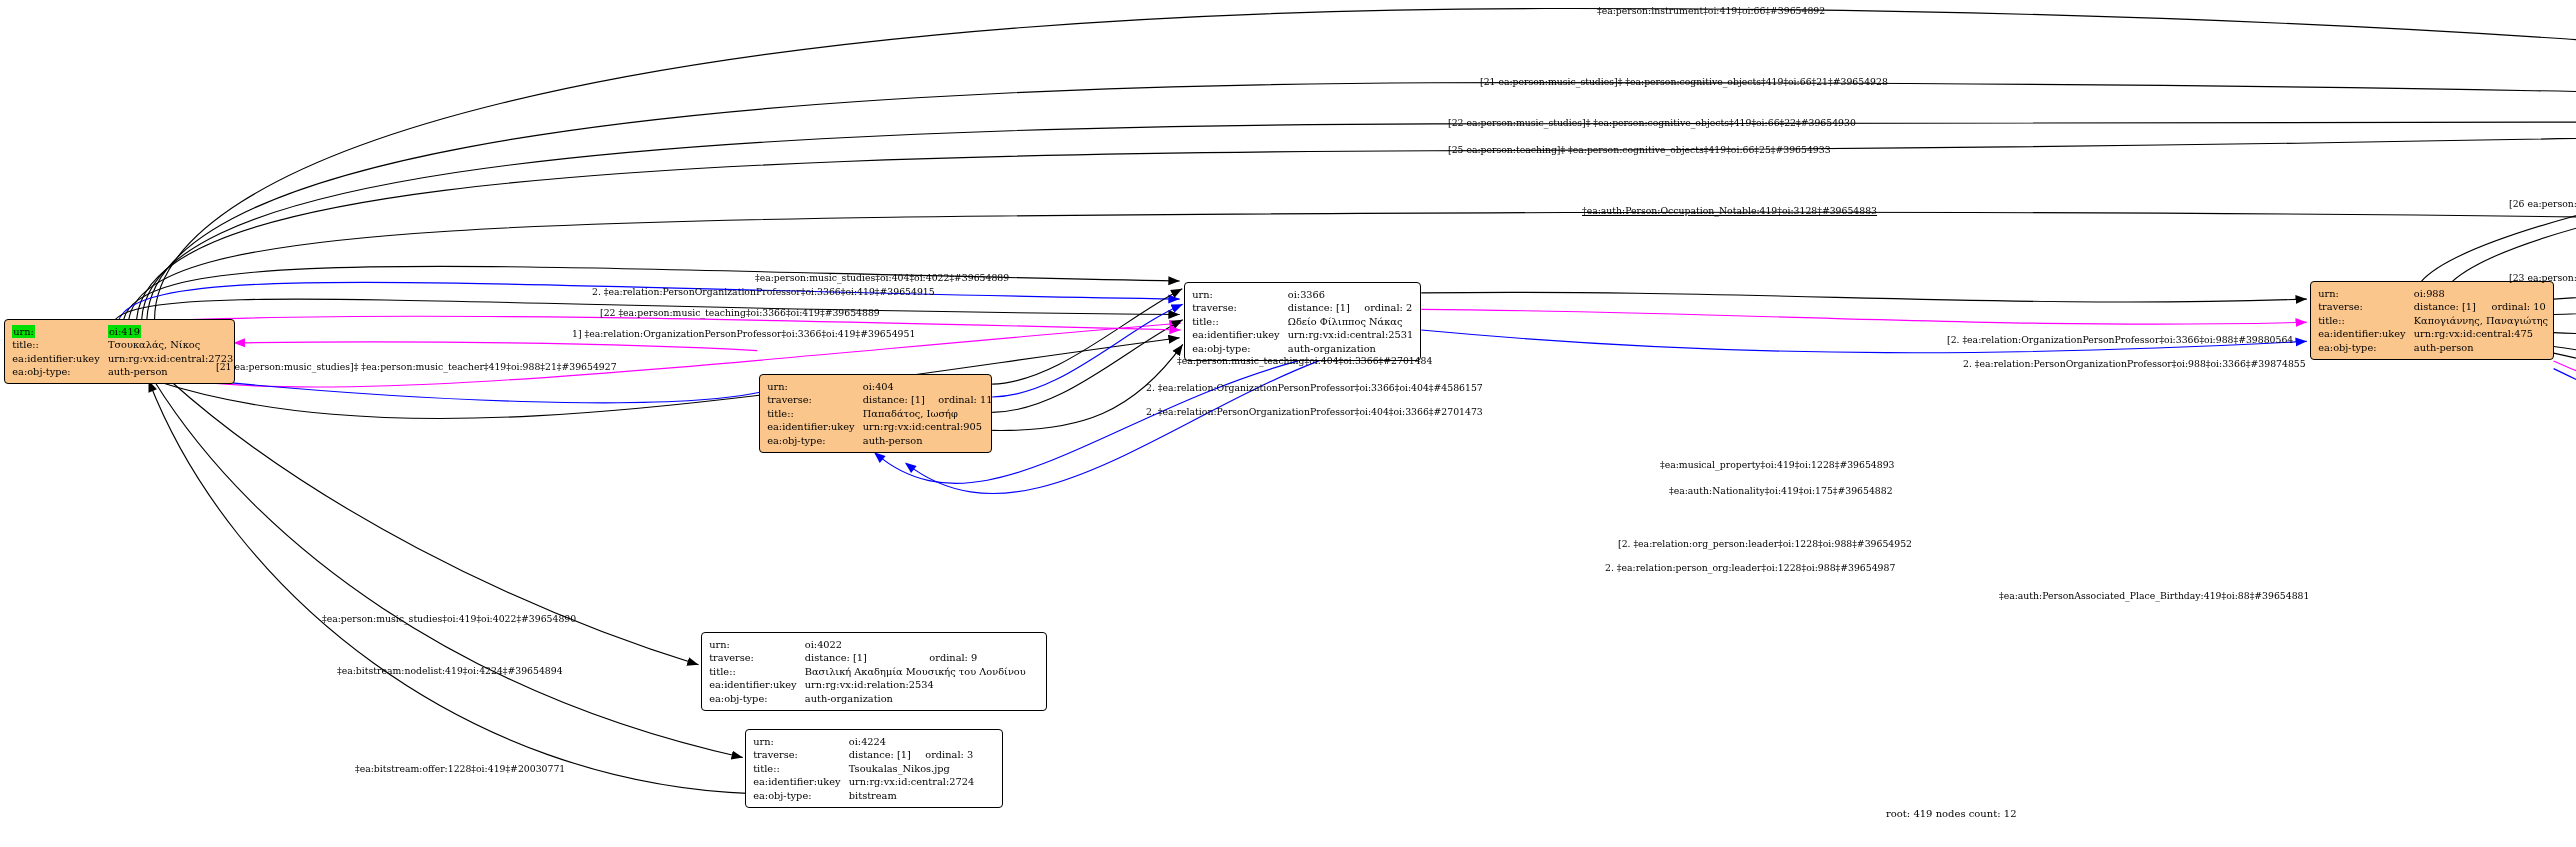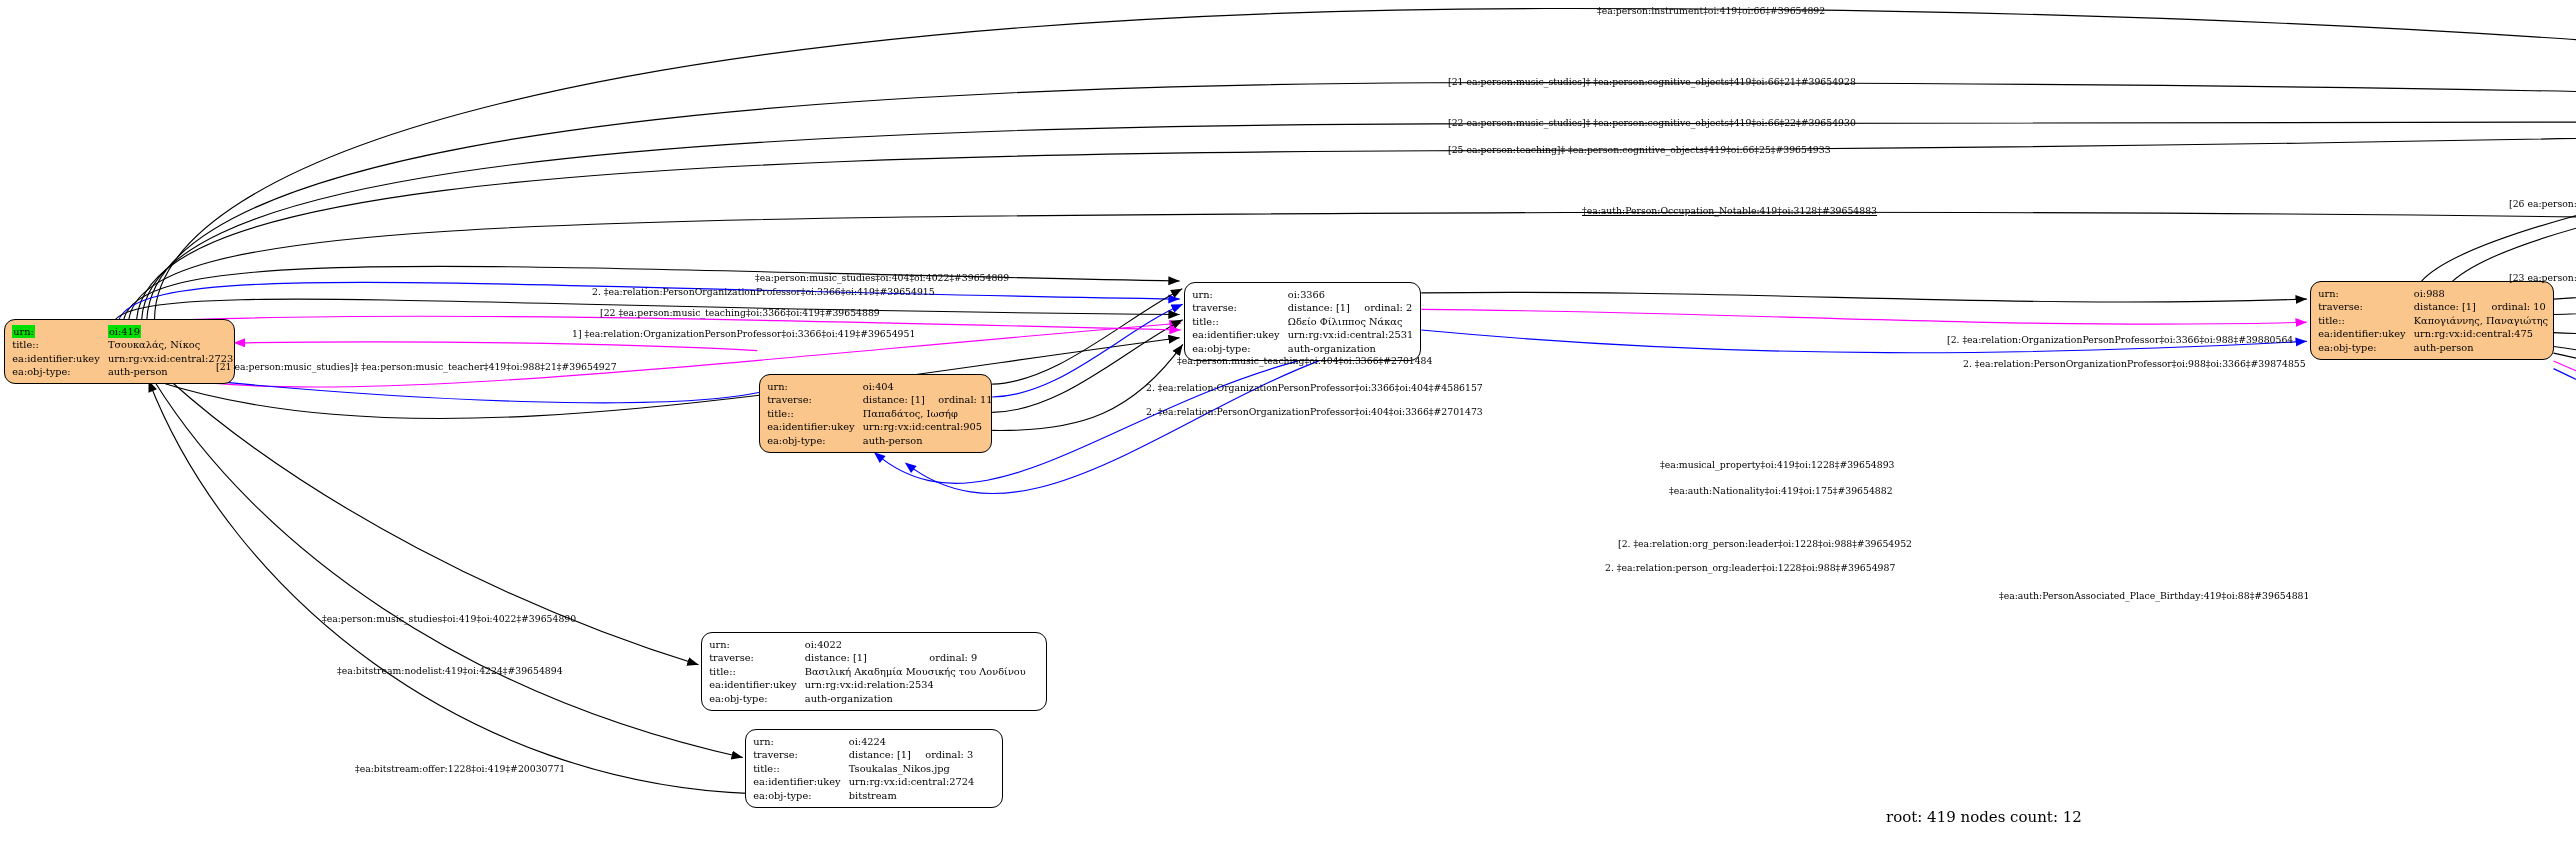--- a/index.html
+++ b/index.html
@@ -1,32 +1,32 @@
 <!DOCTYPE html>
 <html style="font-size:8.2px"><head>
 <meta charset="utf-8">
 <style>
   html,body{margin:0;padding:0;background:#ffffff;}
   body{font-family:"DejaVu Serif","Liberation Serif",serif;}
   #canvas{position:relative;width:3894px;height:848px;background:#fff;overflow:hidden;}
   svg.edges{position:absolute;left:0;top:0;width:3894px;height:848px;pointer-events:none;}
 
-  .node{position:absolute;box-sizing:border-box;border:0.8px solid #000;border-radius:11px;
+  .node{position:absolute;box-sizing:border-box;border:0.8px solid #000;border-radius:4px;
         background:#ffffff;padding:4.6px 7.2px;}
   .node.orange{background:#fac68c;}
   .node table{border-collapse:collapse;}
   .node td{font-size:9.8px;line-height:1.38;white-space:nowrap;padding:0 0;vertical-align:top;color:#000;}
   .node td.k{padding-right:8.2px;}
   .node td.ord{padding-left:13.4px;}
   .hl{background:#00e000;display:inline-block;padding:0 1px;}
   .node.root td.k .hl,.node.root td.v .hl{background:#00e000;}
 
   .elabel{position:absolute;font-size:9.3px;color:#000;white-space:nowrap;
           font-family:"DejaVu Serif","Liberation Serif",serif;}
-  .footer{position:absolute;font-size:15px;color:#000;white-space:nowrap;}
+  .footer{position:absolute;font-size:10px;color:#000;white-space:nowrap;}
 </style>
 </head>
 <body>
 
 <div id="canvas">
 
   <svg class="edges" viewBox="0 0 7559 1645">
     <defs>
       <marker id="ar-black" markerWidth="12" markerHeight="12" refX="10" refY="4" orient="auto">
         <path d="M0,0 L10,4 L0,8 z" fill="#000000"></path>
@@ -247,21 +247,21 @@
             <tr>
               <td class="k">ea:obj-type:</td>
               <td class="v" colspan="2">bitstream</td>
             </tr>
           </tbody>
         </table>
       </div>
     </div>
   <div id="label-layer">
       <div class="elabel" style="left: 1597px; top: 5.2px;">‡ea:person:instrument‡oi:419‡oi:66‡#39654892</div>
-      <div class="elabel" style="left: 1448px; top: 76px;">[21 ea:person:music_studies]‡ ‡ea:person:cognitive_objects‡419‡oi:66‡21‡#39654928</div>
+      <div class="elabel" style="left: 1480px; top: 76px;">[21 ea:person:music_studies]‡ ‡ea:person:cognitive_objects‡419‡oi:66‡21‡#39654928</div>
       <div class="elabel" style="left: 1448px; top: 117px;">[22 ea:person:music_studies]‡ ‡ea:person:cognitive_objects‡419‡oi:66‡22‡#39654930</div>
       <div class="elabel" style="left: 1448px; top: 144px;">[25 ea:person:teaching]‡ ‡ea:person:cognitive_objects‡419‡oi:66‡25‡#39654933</div>
       <div class="elabel" style="left: 1582px; top: 205px; text-decoration: underline;">‡ea:auth:Person:Occupation_Notable:419‡oi:3128‡#39654883</div>
       <div class="elabel" style="left: 2509px; top: 198px;">[26 ea:person:music_teaching]‡ ‡ea:person:cognitive_objects‡988‡oi:66‡26‡#39874896</div>
       <div class="elabel" style="left: 2509px; top: 272px;">[23 ea:person:music_studies]‡ ‡ea:person:cognitive_objects‡988‡oi:66‡23‡#39874885</div>
       <div class="elabel" style="left: 1947px; top: 334px;">[2. ‡ea:relation:OrganizationPersonProfessor‡oi:3366‡oi:988‡#39880564</div>
       <div class="elabel" style="left: 1963px; top: 358px;">2. ‡ea:relation:PersonOrganizationProfessor‡oi:988‡oi:3366‡#39874855</div>
       <div class="elabel" style="left: 1177px; top: 355px;">‡ea:person:music_teaching‡oi:404‡oi:3366‡#2701484</div>
       <div class="elabel" style="left: 1146px; top: 382px;">2. ‡ea:relation:OrganizationPersonProfessor‡oi:3366‡oi:404‡#4586157</div>
       <div class="elabel" style="left: 1146px; top: 406px;">2. ‡ea:relation:PersonOrganizationProfessor‡oi:404‡oi:3366‡#2701473</div>

